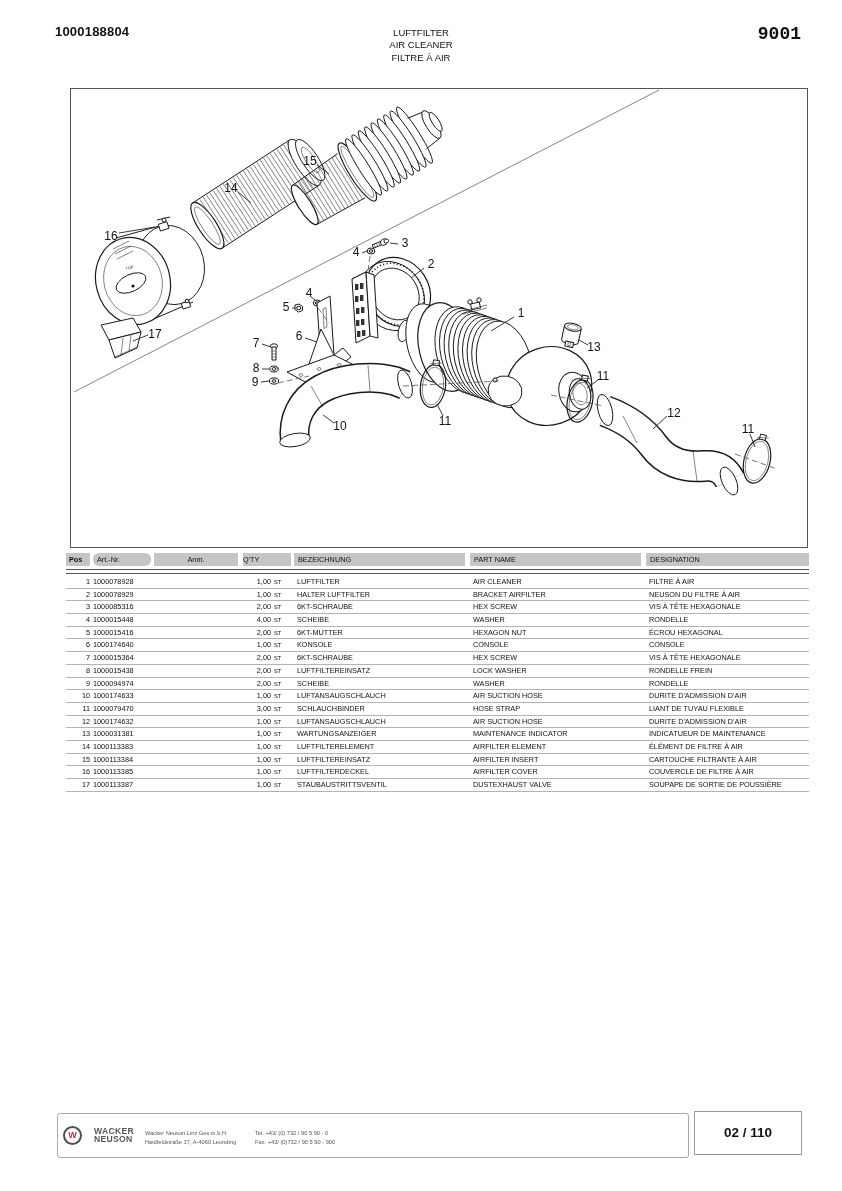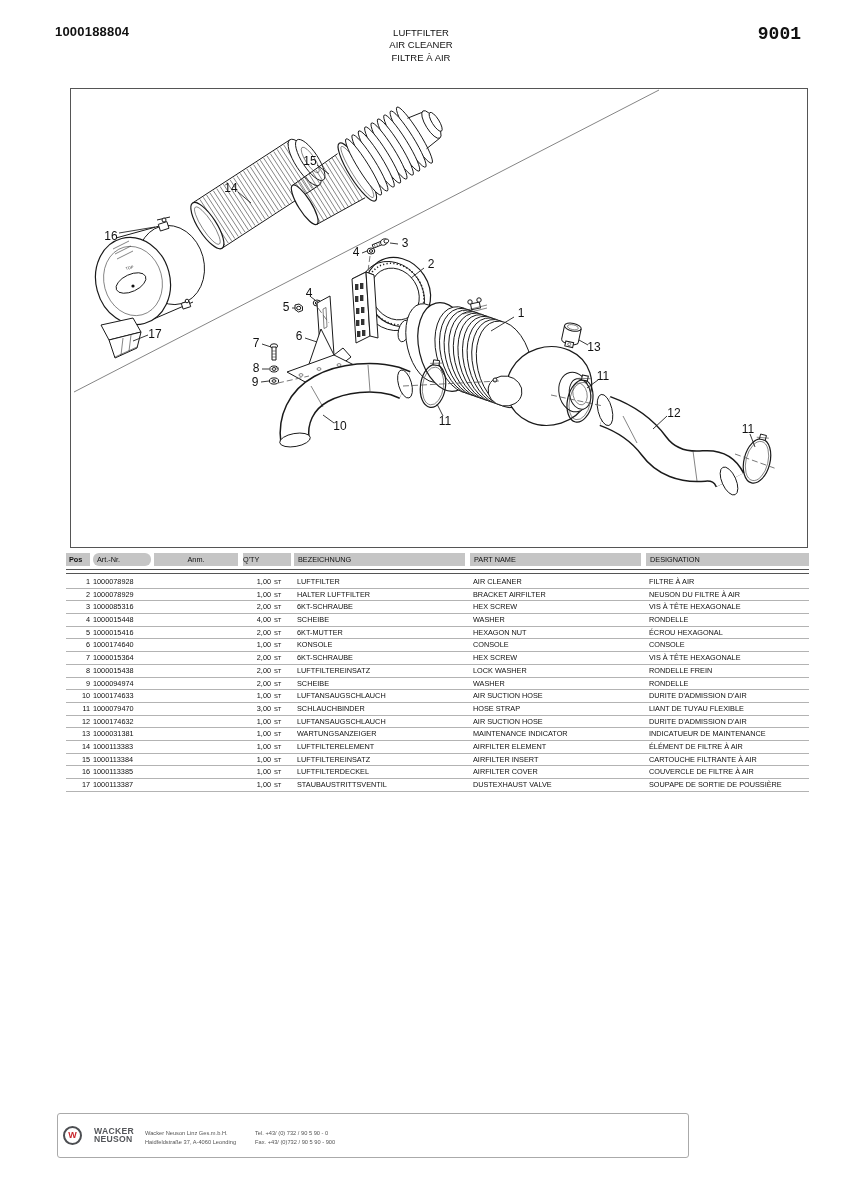--- a/index.html
+++ b/index.html
@@ -561,14 +561,15 @@
     </div>
     <div class="addr">
       <div>Wacker Neuson Linz  Ges.m.b.H.</div>
       <div>Haidfeldstraße 37, A-4060 Leonding</div>
     </div>
     <div class="tel">
       <div>Tel. +43/ (0) 732 / 90 5 90 - 0</div>
       <div>Fax. +43/ (0)732 / 90 5 90 - 900</div>
     </div>
   </div>
+  <div class="page-box">02 / 110</div>
 
 </div>
 
 </body></html>

